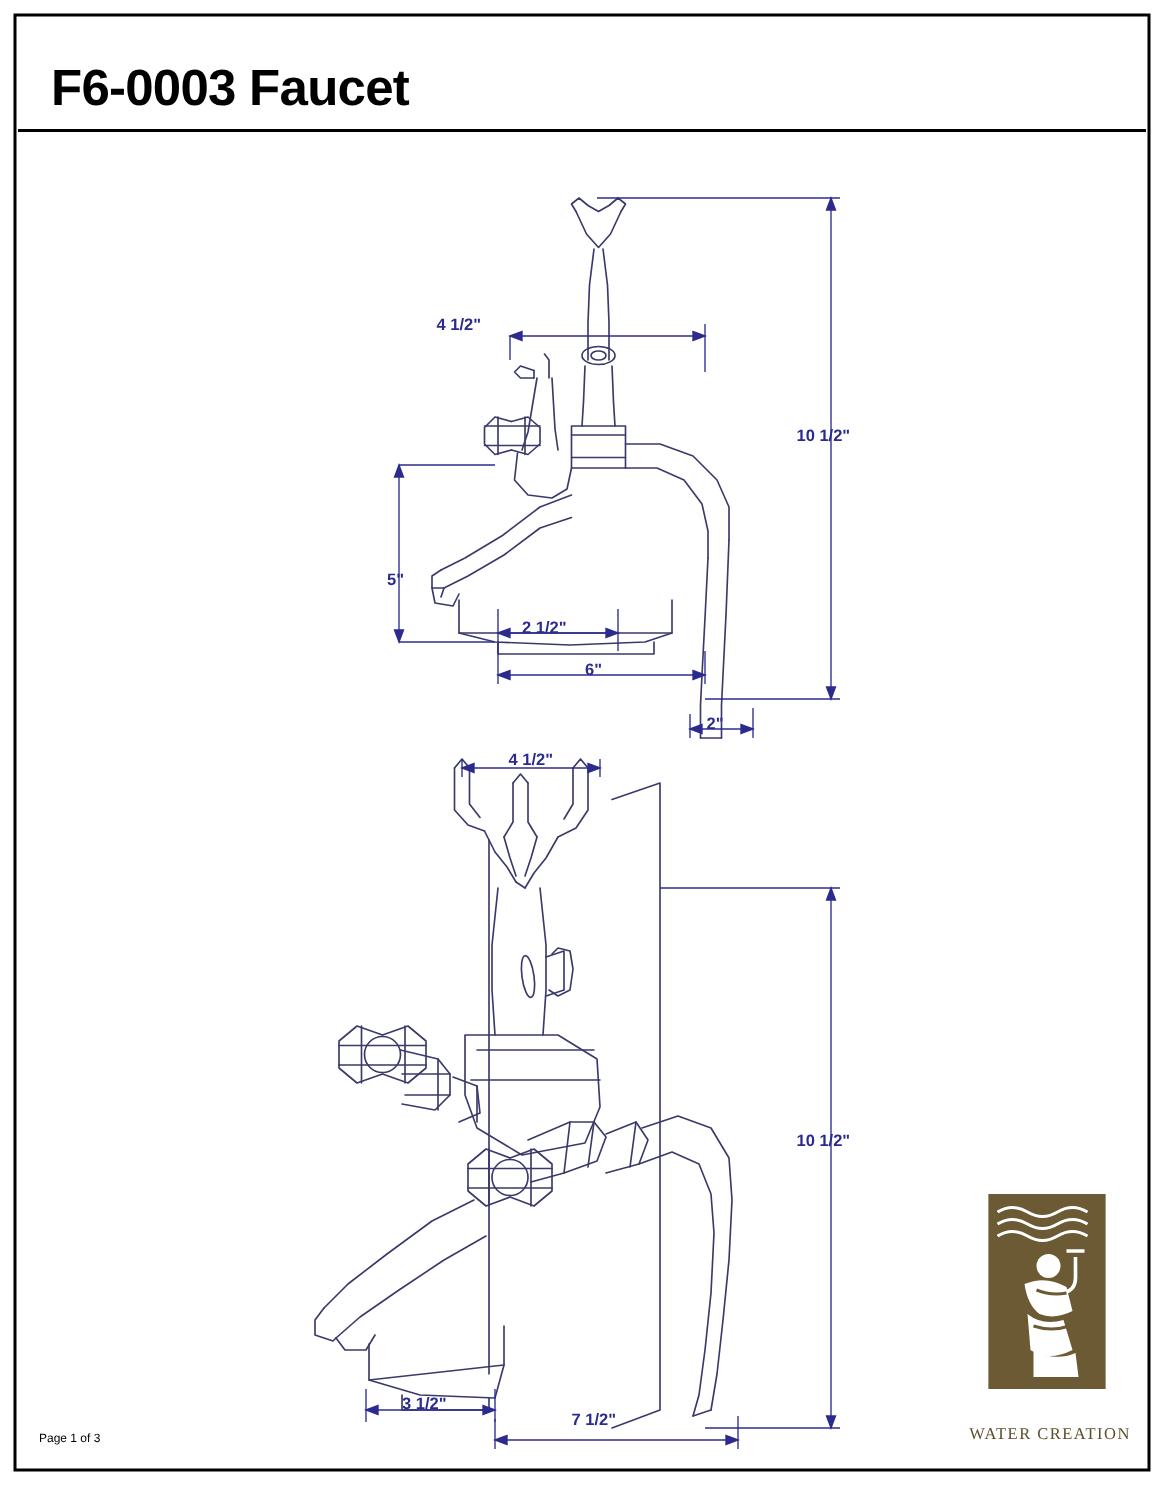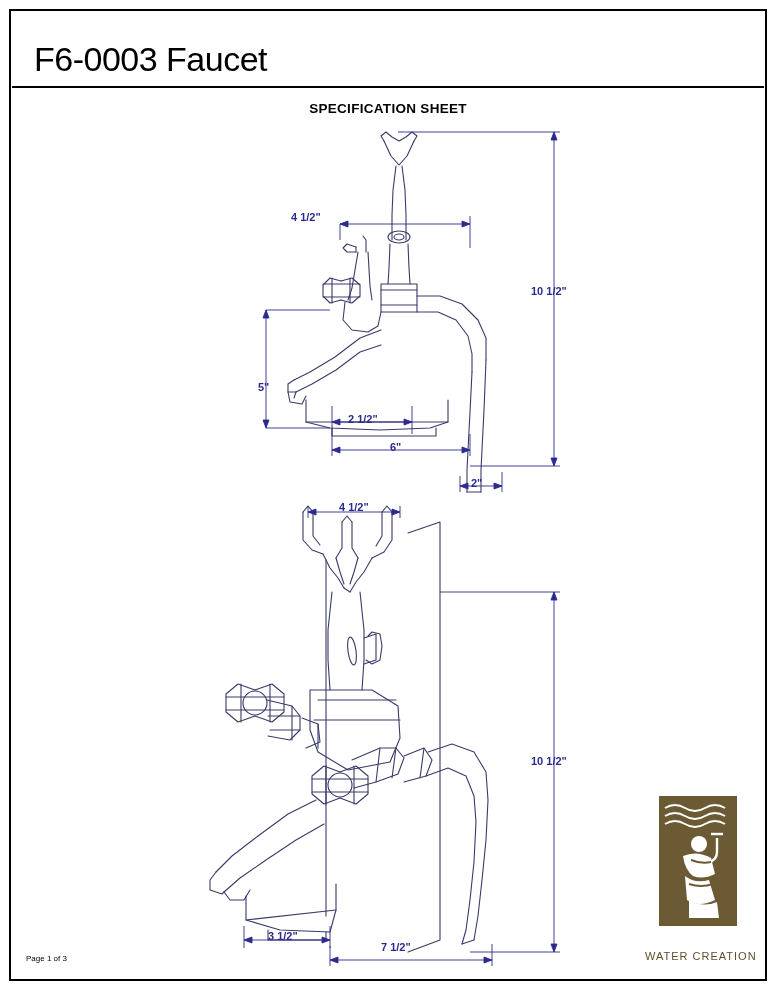--- a/index.html
+++ b/index.html
@@ -24,21 +24,21 @@
     width: 758px;
     height: 972px;
     border: 2px solid #000000;
     box-sizing: border-box;
   }
   .title {
     position: absolute;
     left: 34px;
     top: 40px;
     font-size: 34px;
-    font-weight: normal;
+    font-weight: bold;
     letter-spacing: -0.5px;
     color: #000000;
     font-family: "Liberation Sans", sans-serif;
     white-space: nowrap;
   }
   .title-rule {
     position: absolute;
     left: 12px;
     top: 86px;
     width: 752px;
@@ -91,38 +91,37 @@
     top: 796px;
     width: 78px;
     height: 130px;
     background: #6b5a33;
   }
   .logo-caption {
     position: absolute;
     left: 645px;
     top: 950px;
     width: 110px;
-    text-align: right;
-    font-family: Liberation Sans, sans-serif;
+    text-align: center;
+    font-family: Liberation Serif, serif;
     font-size: 11px;
     letter-spacing: 1px;
     color: #5e4f2c;
     white-space: nowrap;
   }
 </style>
 </head>
 <body>
 
 <div class="page">
 
   <div class="border-frame"></div>
 
   <div class="title">F6-0003 Faucet</div>
   <div class="title-rule"></div>
-  <div class="subtitle">SPECIFICATION SHEET</div>
 
   <svg class="drawing" viewBox="0 0 776 990" xmlns="http://www.w3.org/2000/svg">
 
     <g stroke="#3a3a6a" stroke-width="1.1" fill="none" stroke-linejoin="round" stroke-linecap="round">
 
       <path d="M384 141 L391 156 L399 165 L407 156 L414 141"></path>
       <path d="M384 141 L381 136 L386 132 L392 137 L399 141 L406 137 L412 132 L417 136 L414 141"></path>
 
       <path d="M396 166 L393 190 L392 215 L392 240"></path>
       <path d="M402 166 L405 190 L406 215 L406 240"></path>

